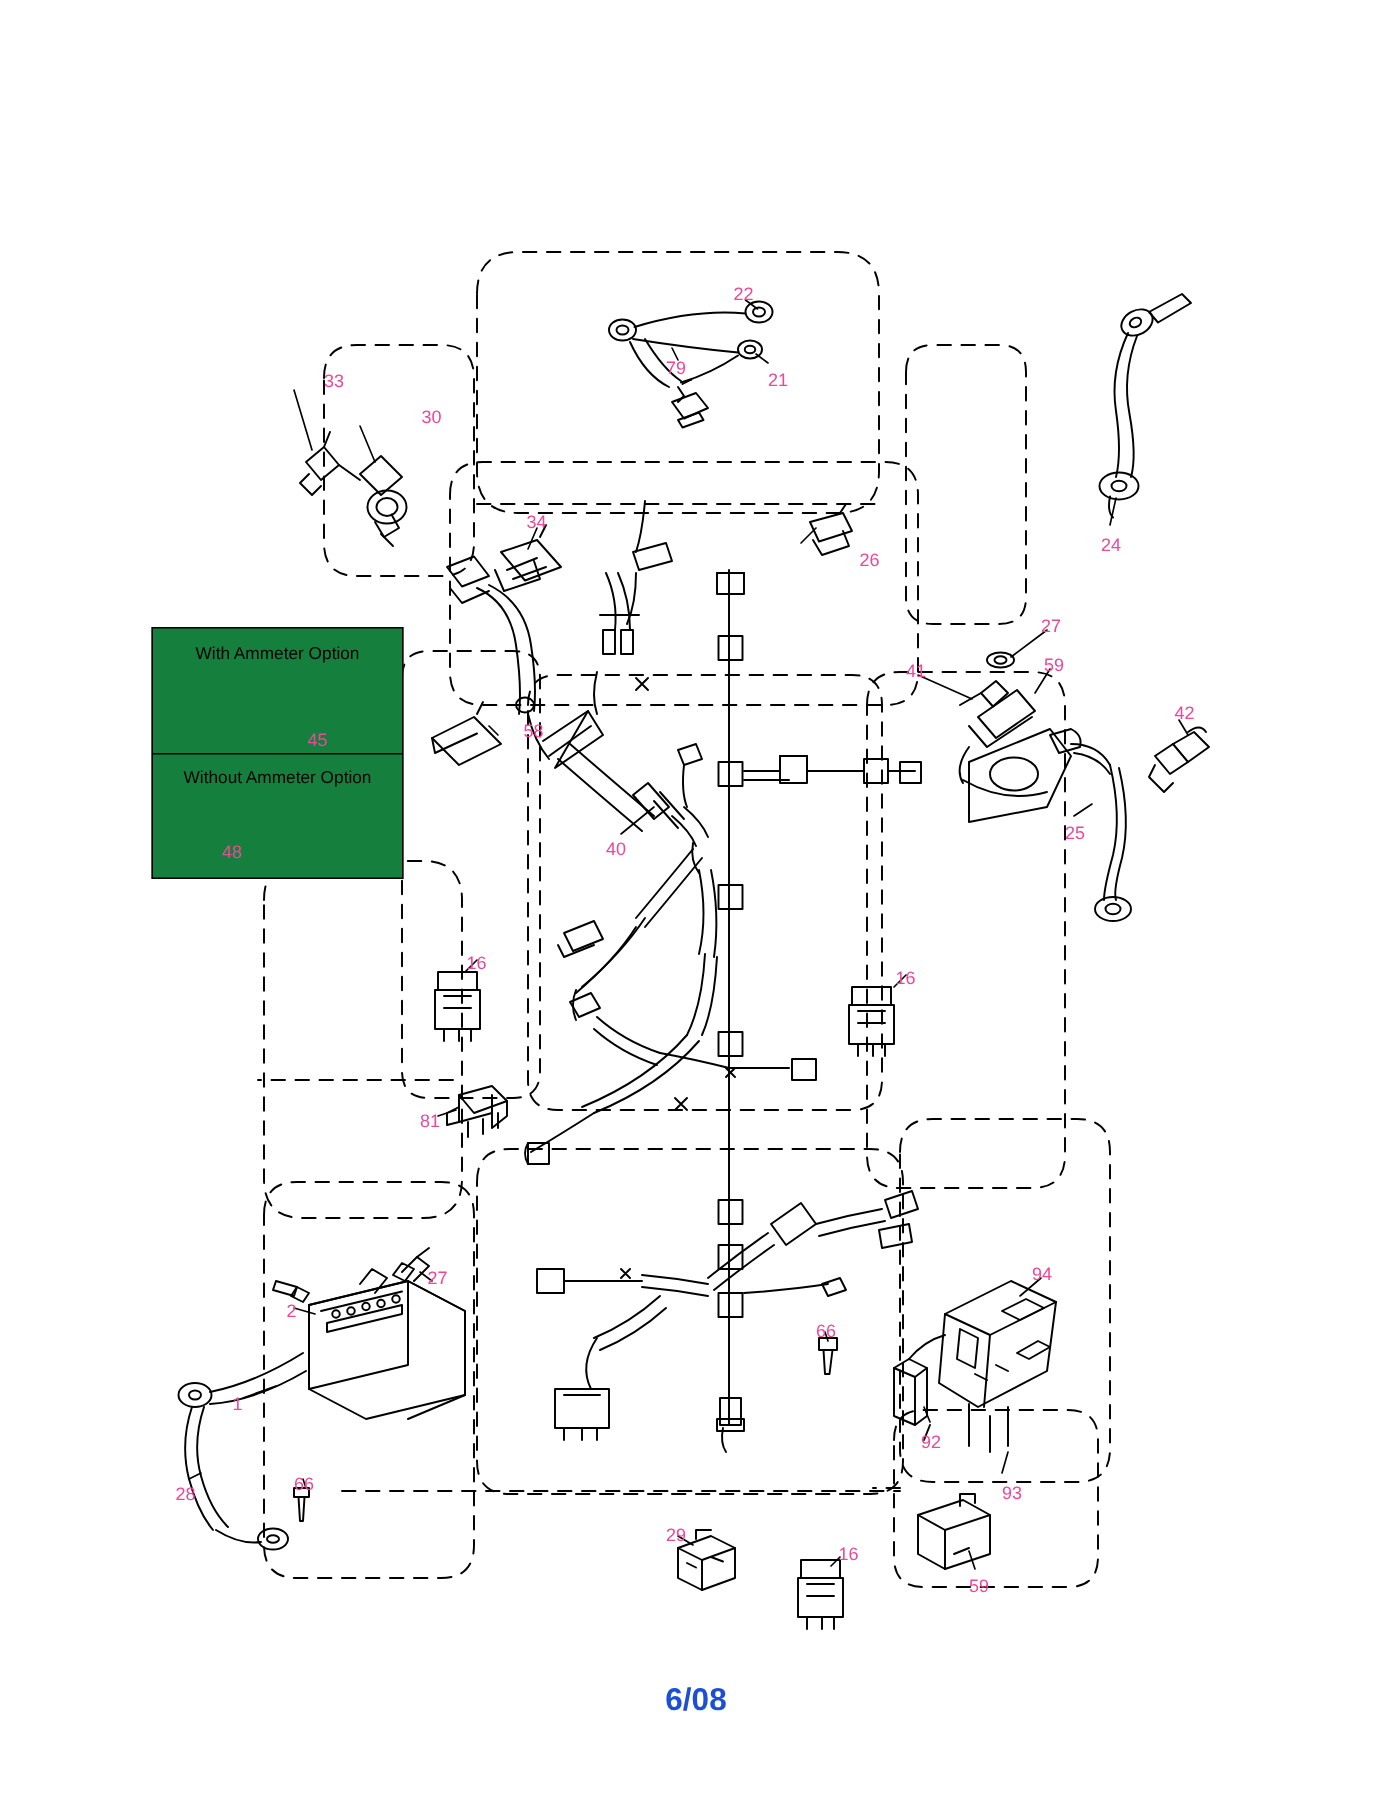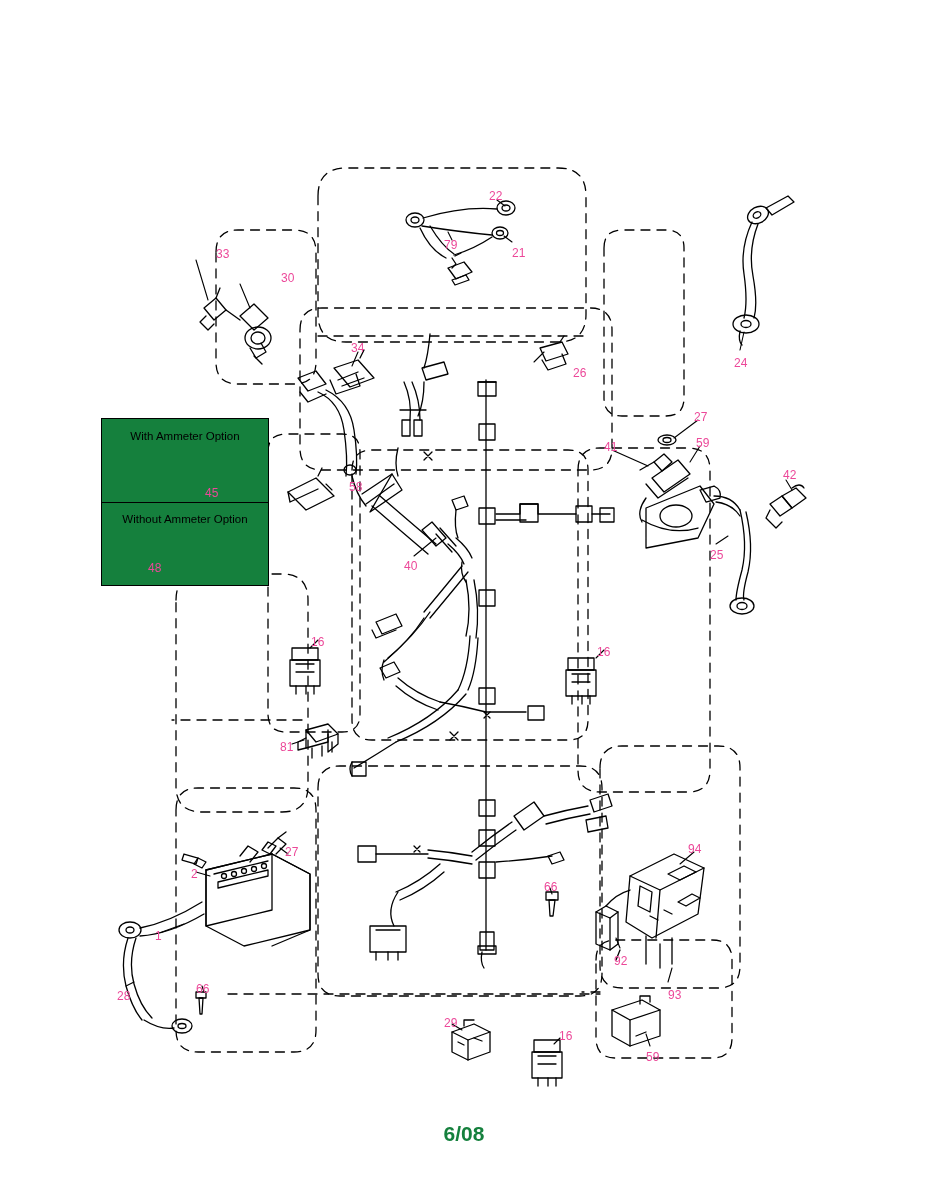--- a/index.html
+++ b/index.html
@@ -62,21 +62,21 @@
   .legend-title-b { top: 94px; }
   .footer-date {
     position: absolute;
     left: 0;
     top: 1122px;
     width: 928px;
     text-align: center;
     font-family: "Liberation Sans", sans-serif;
     font-size: 21px;
     font-weight: bold;
-    color: #15803d;
+    color: #1d4ed8;
   }
 </style>
 </head>
 <body>
 
 <div id="sheet">
 
   <svg id="diagram-svg" viewBox="0 0 928 1200" xmlns="http://www.w3.org/2000/svg">
     <g fill="none" stroke="#000" stroke-width="1.2" stroke-linecap="round" stroke-linejoin="round">
 

